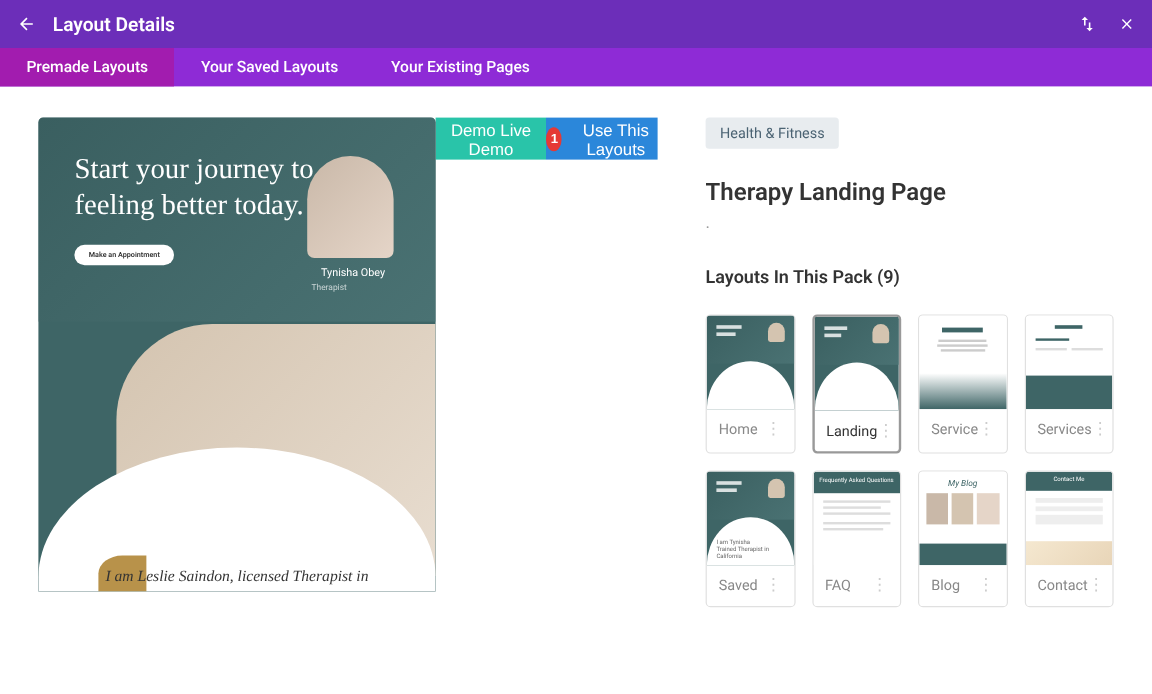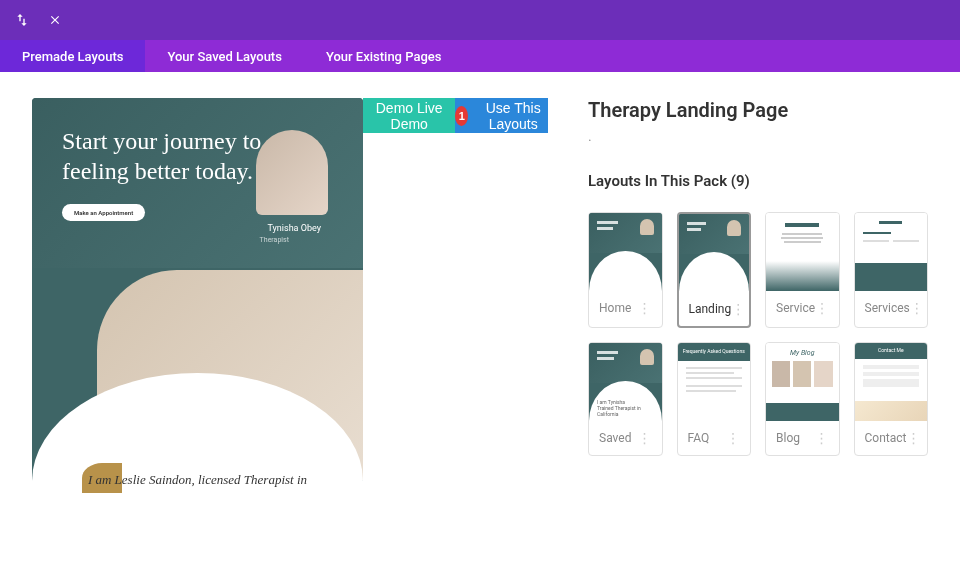--- a/index.html
+++ b/index.html
@@ -68,21 +68,21 @@
       padding: 0 22px;
       display: flex;
       align-items: center;
       color: white;
       font-size: 13px;
       cursor: pointer;
       font-weight: 500;
     }
     
     .tab.active {
-      background: #6d28d9;
+      background: #a21caf;
     }
     
     
     .main {
       display: flex;
       padding: 26px 32px;
       gap: 40px;
     }
     
     
@@ -365,20 +365,28 @@
     .dots-icon {
       color: #ccc;
       font-size: 14px;
       line-height: 1;
     }
   </style>
 </head>
 <body>
 
 <div class="header">
+  <div class="header-left">
+    <span class="back-icon">
+      <svg width="16" height="16" viewBox="0 0 24 24" fill="white">
+          <path d="M20 11H7.83l5.59-5.59L12 4l-8 8 8 8 1.41-1.41L7.83 13H20v-2z"></path>
+        </svg>
+    </span>
+    <span class="header-title">Layout Details</span>
+  </div>
   <div class="header-right">
     <span>
       <svg width="16" height="16" viewBox="0 0 24 24" fill="white">
           <path d="M16 17v-7h-2v7h-3l4 4 4-4h-3zM9 3L5 7h3v7h2V7h3L9 3z"></path>
         </svg>
     </span>
     <span>
       <svg width="14" height="14" viewBox="0 0 24 24" fill="white">
           <path d="M19 6.41L17.59 5 12 10.59 6.41 5 5 6.41 10.59 12 5 17.59 6.41 19 12 13.41 17.59 19 19 17.59 13.41 12z"></path>
         </svg>
@@ -410,20 +418,21 @@
     <div class="preview-actions">
       <button class="btn-demo">Demo Live Demo</button>
       <button class="btn-use">
         <span class="step-badge">1</span>
         <span>Use This Layouts</span>
       </button>
     </div>
   </div>
 
   <div class="details-panel">
+    <span class="category-badge">Health &amp; Fitness</span>
     <div class="page-title">Therapy Landing Page</div>
     <div class="page-subtitle">.</div>
     <div class="section-title">Layouts In This Pack (9)</div>
     
     <div class="layouts-grid">
       <div class="layout-card">
         <div class="layout-thumb">
           <div class="thumb-header"></div>
           <div class="thumb-text-lines">
               <div class="thumb-line"></div>

